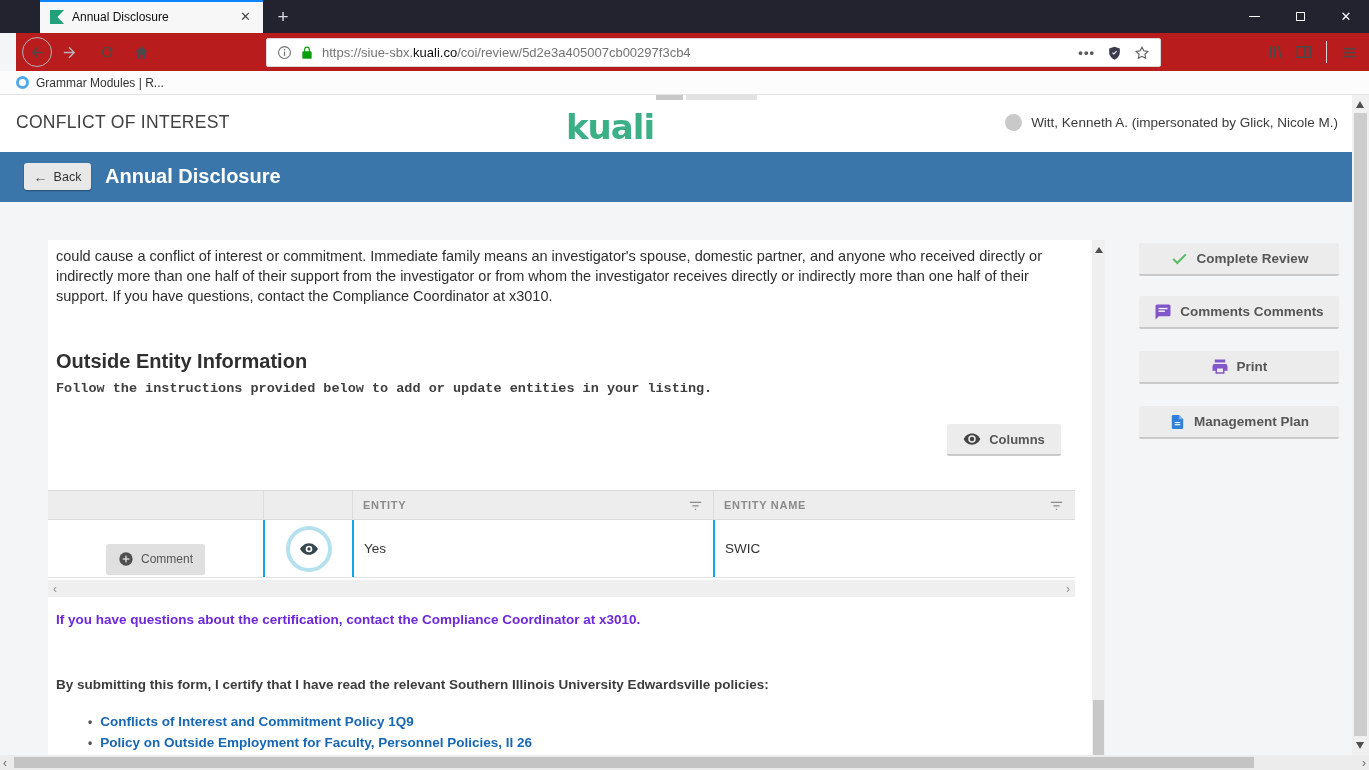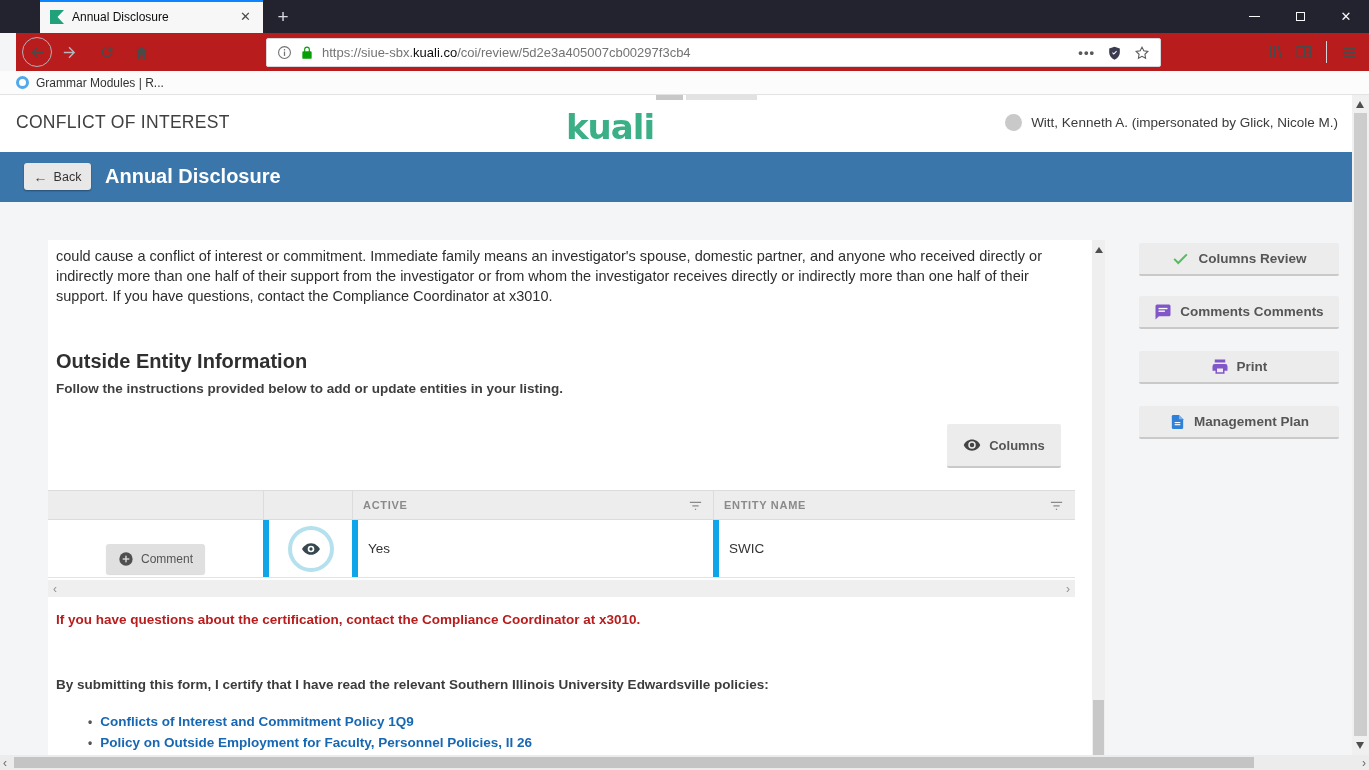--- a/index.html
+++ b/index.html
@@ -60,51 +60,51 @@
   .back-btn { position:absolute; left:24px; top:11px; width:67px; height:27px; background:#e8e8e8;
               border-radius:3px; box-shadow:0 1px 2px rgba(0,0,0,0.35); display:flex; align-items:center;
               justify-content:center; gap:6px; font-size:12.5px; color:#333; }
   .back-arrow { font-size:14px; color:#444; }
   .bluebar-title { position:absolute; left:105px; top:13px; font-size:20px; font-weight:bold; color:#fff; }
 
   
   .card { position:absolute; left:48px; top:240px; width:1057px; height:515px; background:#fff; }
   .intro { position:absolute; left:8px; top:6px; width:992px; font-size:14.5px; line-height:20px; color:#2e2e2e; }
   .section-title { position:absolute; left:8px; top:110px; font-size:20px; font-weight:bold; color:#2f2f2f; }
-  .section-sub { position:absolute; left:8px; top:141px; font-size:13.5px; font-weight:bold; color:#3f3f3f; }
+  .section-sub { position:absolute; left:8px; top:141px; font-size:13.5px; font-weight:bold; color:#3f3f3f;font-family:Liberation Mono, monospace; }
 
   .btn { background:#ececec; border-radius:2px; border-bottom:2px solid #c9c9c9;
          display:flex; align-items:center; justify-content:center; gap:8px;
          font-size:13px; font-weight:bold; color:#565656; }
-  .columns-btn { position:absolute; left:899px; top:184px; width:114px; height:44px; }
+  .columns-btn { position:absolute; left:899px; top:184px; width:114px; height:32px; }
 
   .tbl { position:absolute; left:0; top:250px; width:1027px; }
   .tbl-head { display:flex; height:30px; background:#ededed; border-top:1px solid #dcdcdc;
               border-bottom:1px solid #dcdcdc; }
   .tbl-row { display:flex; height:58px; background:#fff; border-bottom:1px solid #e3e3e3; }
   .c1 { width:215px;margin-top:20px; } .c2 { width:89px; } .c3 { width:361px; } .c4 { width:361px; }
   .hcell { display:flex; align-items:center; padding:0 10px; font-size:11px; font-weight:bold;
            color:#8a8a8a; letter-spacing:0.7px; border-left:1px solid #dcdcdc; }
   .hcell:first-child { border-left:none; }
   .hcell .sp { flex:1; }
   .bcell { display:flex; align-items:center; padding:0 10px; font-size:13.5px; color:#333;
-           border-left:6px solid #0ea5e9; }
+           border-left:2px solid #0ea5e9; }
   .bcell:first-child { border-left:none; }
   .bcell.center { justify-content:center; }
   .comment-btn { width:99px; height:30px; background:#e0e0e0; border-radius:3px; display:flex;
                  align-items:center; justify-content:center; gap:7px; font-size:12px; color:#555;
                  box-shadow:0 1px 1px rgba(0,0,0,0.15); }
   .eye-ring { width:46px; height:46px; border:4px solid #b5e1ee; border-radius:50%;
               display:flex; align-items:center; justify-content:center; }
 
   .tbl-hscroll { position:absolute; left:0; top:340px; width:1027px; height:17px; background:#efefef;
                  display:flex; align-items:center; justify-content:space-between; padding:0 5px;
                  color:#909090; font-size:12px; }
 
-  .cert-note { position:absolute; left:8px; top:372px; font-size:13.5px; font-weight:bold; color:#b91c1c; }
+  .cert-note { position:absolute; left:8px; top:372px; font-size:13.5px; font-weight:bold; color:#6d28d9; }
   .certify { position:absolute; left:8px; top:437px; font-size:13.5px; font-weight:bold; color:#3c3c3c; }
   .policy { position:absolute; left:40px; font-size:13.5px; font-weight:bold; color:#1767b3; }
   .policy::before { content:"•"; color:#555; margin-right:8px; font-size:12px; }
   .policy.p0 { top:474px; } .policy.p1 { top:495px; }
 
   .inner-vscroll { position:absolute; right:0; top:0; width:13px; height:515px; background:#efefef; }
   .inner-vscroll .up { position:absolute; left:3px; top:7px; width:0; height:0;
         border-left:4px solid transparent; border-right:4px solid transparent; border-bottom:6px solid #4f4f4f; }
   .inner-thumb { position:absolute; left:1px; top:460px; width:11px; height:55px; background:#c8c8c8; }
 
@@ -269,21 +269,21 @@
         <path d="M12 4.5C7 4.5 2.7 7.6 1 12c1.7 4.4 6 7.5 11 7.5s9.3-3.1 11-7.5c-1.7-4.4-6-7.5-11-7.5zM12 17a5 5 0 110-10 5 5 0 010 10zm0-8a3 3 0 100 6 3 3 0 000-6z" fill="#444"></path>
       </svg>
     <span>Columns</span>
   </div>
 
   <div class="tbl">
     <div class="tbl-head">
       <div class="hcell c1"></div>
       <div class="hcell c2"></div>
       <div class="hcell c3">
-        <span>ACTIVE</span>
+        <span>ENTITY</span>
           <span class="sp"></span>
         <svg width="15" height="15" viewBox="0 0 24 24">
             <path d="M3 6h18v2H3zm4 5.5h10v2H7zm4 5.5h2v2h-2z" fill="#8a8a8a"></path>
           </svg>
       </div>
       <div class="hcell c4">
         <span>ENTITY NAME</span>
           <span class="sp"></span>
         <svg width="15" height="15" viewBox="0 0 24 24">
             <path d="M3 6h18v2H3zm4 5.5h10v2H7zm4 5.5h2v2h-2z" fill="#8a8a8a"></path>
@@ -326,21 +326,21 @@
   <div class="inner-vscroll">
     <div class="up"></div>
     <div class="inner-thumb"></div>
   </div>
 </div>
 
 <div class="btn action-btn a0">
   <svg width="19" height="19" viewBox="0 0 24 24">
       <path d="M4 12.5l5.2 5.2L20 6.8" stroke="#57bb61" stroke-width="2.6" fill="none"></path>
     </svg>
-  <span>Columns Review</span>
+  <span>Complete Review</span>
 </div>
 <div class="btn action-btn a1">
   <svg width="18" height="18" viewBox="0 0 24 24">
       <path d="M20 2H4a2 2 0 00-2 2v18l4.5-4.5H20a2 2 0 002-2V4a2 2 0 00-2-2z" fill="#8156c8"></path>
       <rect x="6" y="6.5" width="12" height="1.8" fill="#fff"></rect>
       <rect x="6" y="10" width="8.5" height="1.8" fill="#fff"></rect>
     </svg>
   <span>Comments Comments</span>
 </div>
 <div class="btn action-btn a2">

